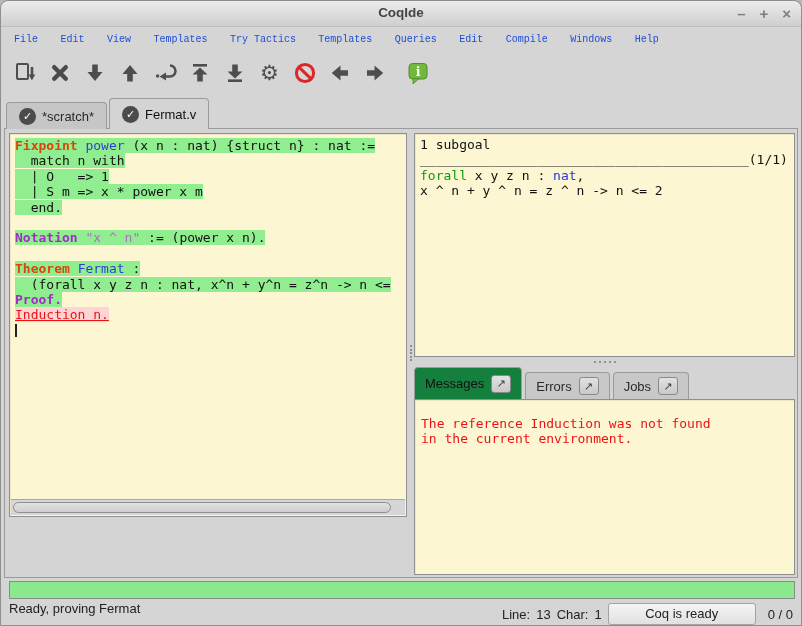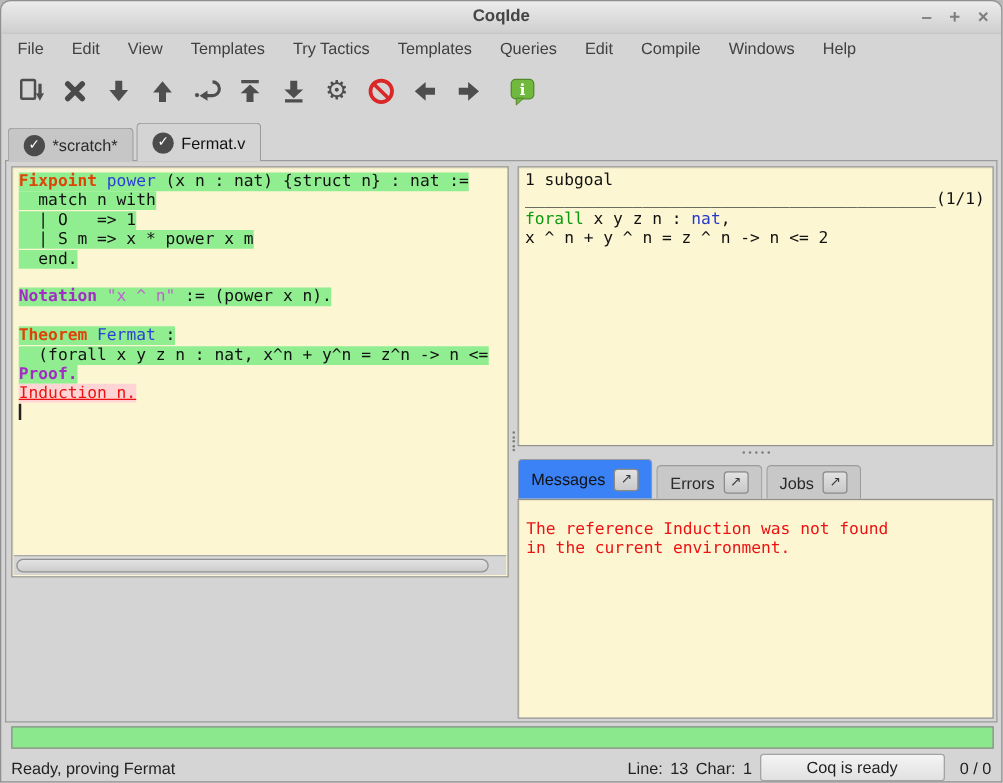--- a/index.html
+++ b/index.html
@@ -13,21 +13,21 @@
   .titlebar { position:absolute; left:0; top:0; right:0; height:26px;
               background:linear-gradient(#ececec,#cfcfcf); border-bottom:1px solid #bdbdbd;
               border-radius:8px 8px 0 0; }
   .title { position:absolute; left:0; right:0; top:4px; text-align:center;
            font-size:13.5px; font-weight:bold; color:#454545; }
   .winctl { position:absolute; right:10px; top:3px; display:flex; gap:14px; }
   .winctl span { color:#7e7e7e; font-size:15px; font-weight:bold; cursor:default; line-height:20px; }
 
   
   .menubar { position:absolute; left:0; top:27px; right:0; height:22px; padding-left:4px; }
-  .mi { display:inline-block; padding:0 9px; font-size:13px; color:#404040; line-height:22px; }
+  .mi { display:inline-block; padding:0 9px; font-size:10px; color:#1d4ed8; line-height:22px;font-family:Liberation Mono, monospace; }
 
   
   .toolbar { position:absolute; left:0; top:50px; right:0; height:44px; display:flex; align-items:center; padding-left:6px; }
   .tb { background:none; border:none; width:35px; height:36px; display:flex; align-items:center; justify-content:center; }
   .tb svg { display:block; }
   .gearglyph { font-size:21px; color:#4e4e4e; line-height:22px; }
   .tb.sep { margin-left:8px; }
 
   
   .tabbar { position:absolute; left:5px; top:97px; height:31px; display:flex; align-items:flex-end; z-index:5; }
@@ -37,42 +37,42 @@
   .tab.active { background:#d4d4d4; height:31px; font-weight:normal; color:#111; }
   .tabcheck { width:17px; height:17px; border-radius:50%; background:#4b4b4b; color:#fff;
               font-size:11px; line-height:17px; text-align:center; flex:0 0 auto; }
 
   
   .main { position:absolute; left:3px; top:127px; width:794px; height:450px;
           border:1px solid #9b9b9b; background:#d4d4d4; }
 
   .pane { background:#fcf6d3; border:1px solid #8f8f8f; box-shadow:inset 1px 1px 0 rgba(0,0,0,0.06); }
 
-  .editor { position:absolute; left:4px; top:4px; width:398px; height:329px; }
+  .editor { position:absolute; left:4px; top:4px; width:398px; height:384px; }
   .editor .code { position:absolute; left:1px; top:1px; right:1px; bottom:17px; padding:3px 0 0 4px; overflow:hidden; }
   .hscroll { position:absolute; left:1px; right:1px; bottom:1px; height:16px; background:#d6d6d6;
              border-top:1px solid #a9a9a9; }
   .hthumb { position:absolute; left:2px; top:2px; width:96%; height:11px; border-radius:7px;
             background:linear-gradient(#e3e3e3,#cdcdcd); border:1px solid #8f8f8f; }
 
   .vsplit { position:absolute; left:403px; top:4px; width:6px; height:440px; display:flex; align-items:center; justify-content:center; }
   .vdots i { display:block; width:2px; height:2px; border-radius:50%; background:#7a7a7a; margin:1.5px 0; }
 
   .goal { position:absolute; left:409px; top:4px; width:381px; height:224px; }
   .goal .code { padding:3px 0 0 5px; overflow:hidden; height:100%; }
 
   .hsplit { position:absolute; left:409px; top:229px; width:381px; height:8px; display:flex; align-items:center; justify-content:center; }
   .hdots { display:flex; }
   .hdots i { display:block; width:2px; height:2px; border-radius:50%; background:#7a7a7a; margin:0 1.5px; }
 
   .msgtabs { position:absolute; left:409px; top:238px; height:32px; display:flex; align-items:flex-end; }
   .mtab { display:flex; align-items:center; gap:7px; padding:0 10px; height:27px;
           border:1px solid #9b9b9b; border-bottom:none; border-radius:4px 4px 0 0;
           background:#c8c8c8; margin-right:3px; font-size:13px; color:#2a2a2a; }
-  .mtab.active { background:#3b82f6; height:32px; color:#111; }
+  .mtab.active { background:#15803d; height:32px; color:#111; }
   .detach { width:20px; height:18px; border:1px solid #8a8a8a; border-radius:3px;
             background:linear-gradient(#e2e2e2,#c9c9c9); font-size:11px; color:#3c3c3c;
             line-height:15px; text-align:center; padding:0; }
 
   .msgbody { position:absolute; left:409px; top:270px; width:381px; height:176px; }
   .msgbody .code { padding:5px 0 0 6px; overflow:hidden; height:100%;margin-top:11px; }
 
   
   .code { font-family:"DejaVu Sans Mono", monospace; font-size:13px; line-height:15.4px;
           white-space:pre; color:#111; }
@@ -86,21 +86,21 @@
   .c-err { color:#ec1313; text-decoration:underline; }
   .c-red { color:#ec1313; }
   .c-gkw { color:#0d9b0d; }
   .c-type{ color:#2739cc; }
   .caret { display:inline-block; width:1.5px; height:13px; background:#222; vertical-align:-2px; }
 
   
   .progress { position:absolute; left:8px; top:580px; width:786px; height:18px;
               background:#8ce88c; border:1px solid #8a8a8a; }
   .statusbar { position:absolute; left:0; top:600px; right:0; height:26px;
-               display:flex; align-items:center; font-size:13px; color:#222;gap:24px; }
+               display:flex; font-size:13px; color:#222;gap:24px; }
   .statusbar .sleft { padding-left:8px; }
   .sright { margin-left:auto; display:flex; align-items:center; gap:6px; padding-right:8px; }
   .coqstatus { display:inline-block; width:148px; height:22px; line-height:20px; text-align:center;
                background:linear-gradient(#f4f4f4,#e1e1e1); border:1px solid #a3a3a3; border-radius:3px; }
   .counter { margin-left:6px; }
 </style>
 </head>
 <body>
 
 <div class="window">

